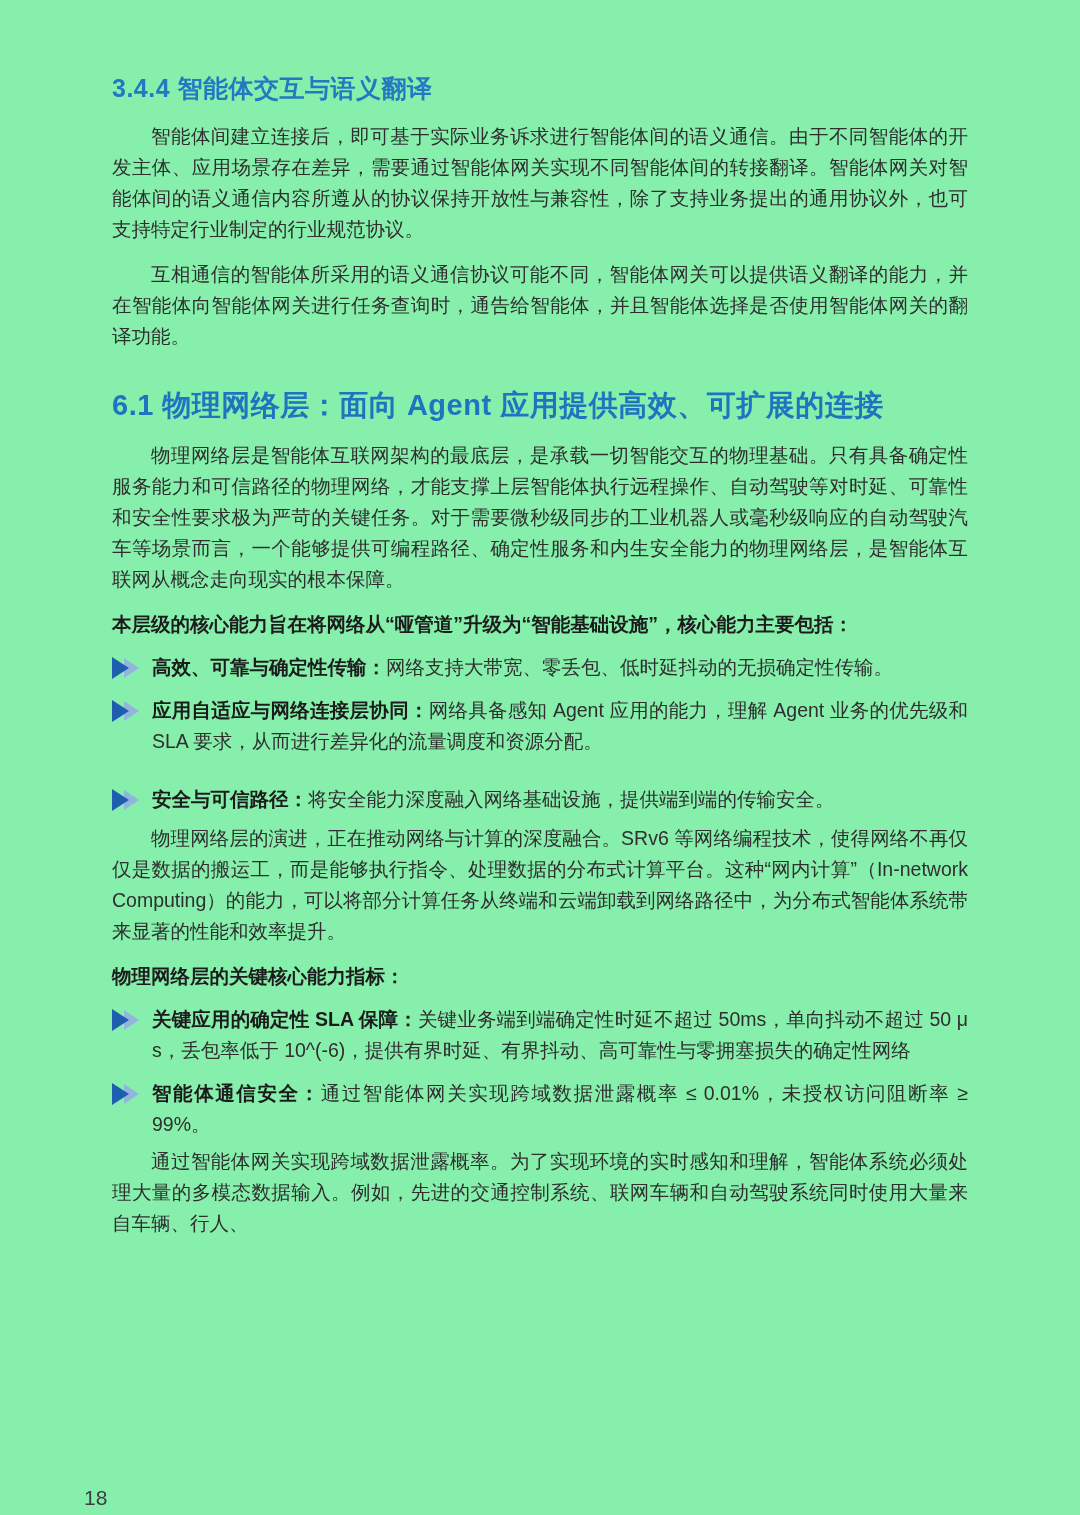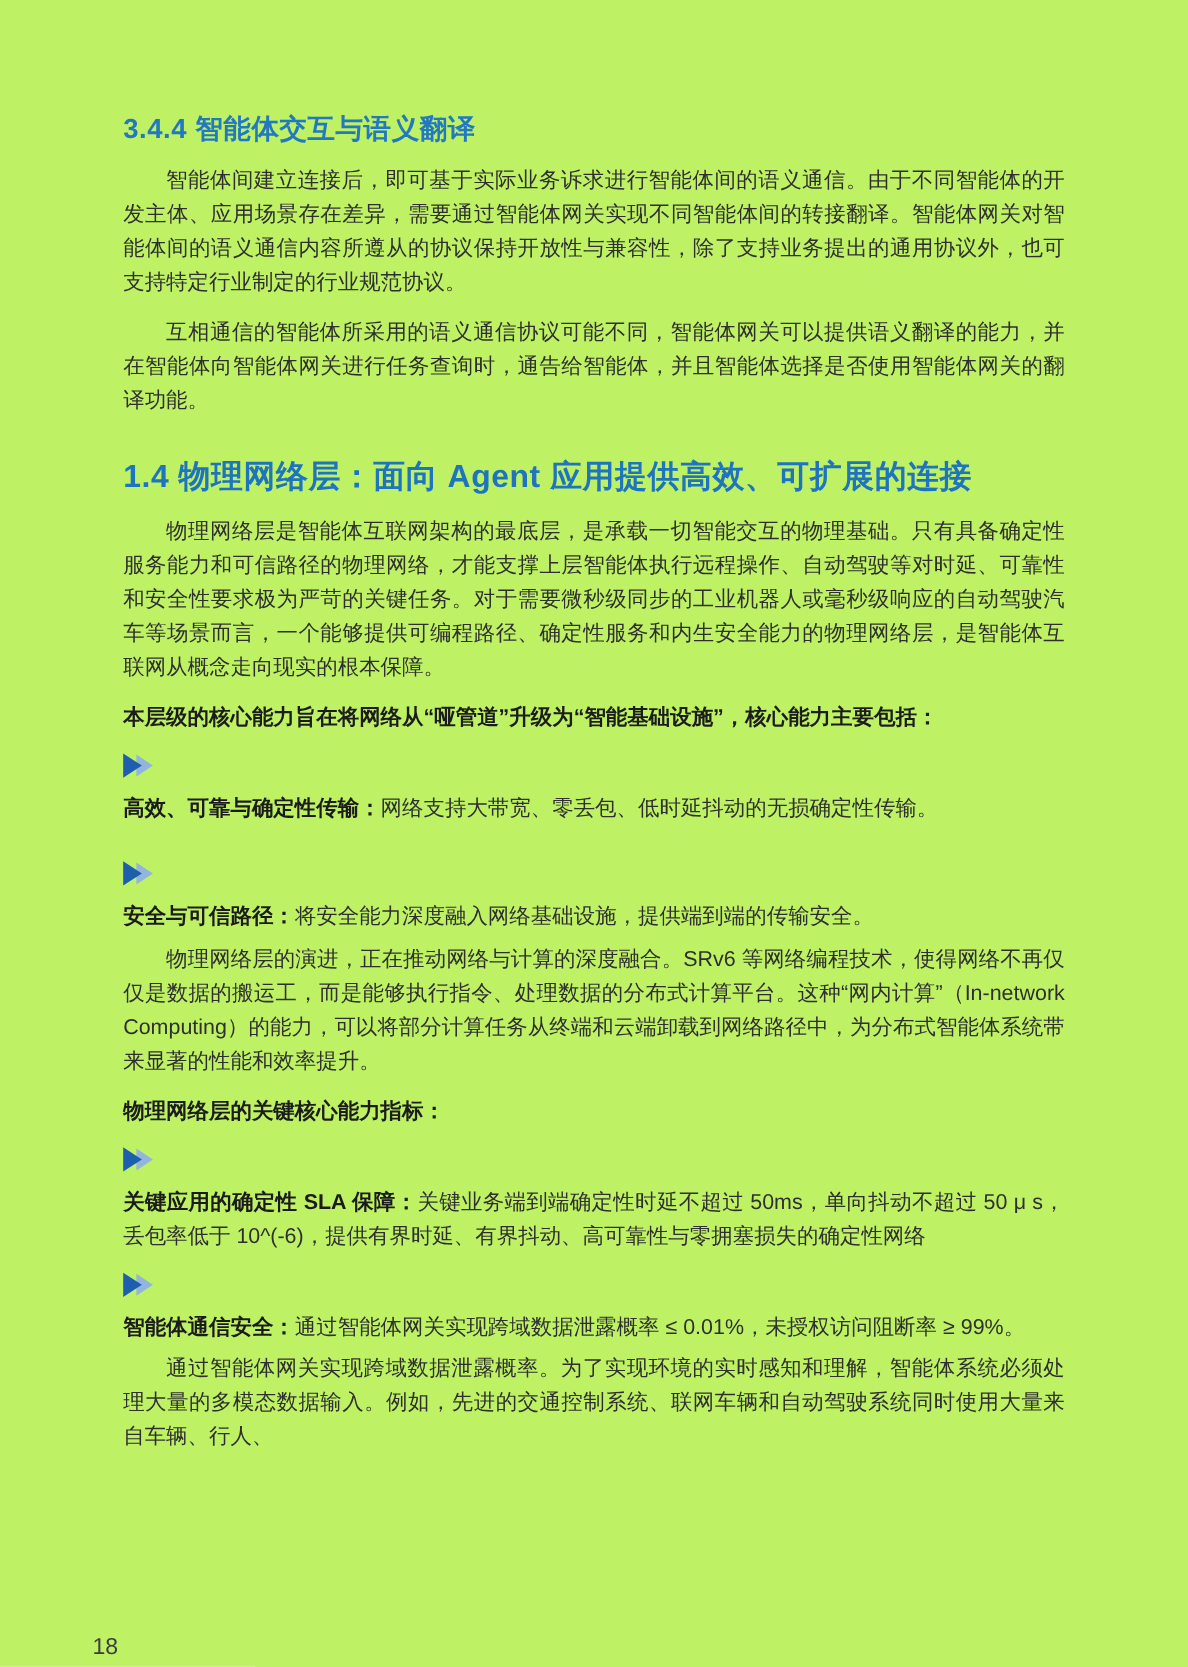--- a/index.html
+++ b/index.html
@@ -6,22 +6,22 @@
   body{
     width:1080px;height:1515px;
     background:#ffffff;
     font-family:"Liberation Sans","DejaVu Sans",sans-serif;
     color:#2f2f2f;
     position:relative;
     overflow:hidden;
   }
   .page{
     position:absolute;inset:0;
-    background:#bef264;
-    padding:100px 112px 0 112px;
+    background:#86efac;
+    padding:72px 112px 0 112px;
     box-sizing:border-box;
   }
   .h-sub{
     color:#2279c2;
     font-size:25px;
     font-weight:bold;
     margin:16px 0 16px 0;
     letter-spacing:0.5px;
   }
   .h-sub.first{margin-top:0;}
@@ -41,21 +41,20 @@
   }
   .indent{text-indent:2em;}
   p.lead{
     font-weight:bold;
     color:#1c1c1c;
     margin:0 0 12px 0;
   }
   .bullet{
     display:flex;
     margin:0 0 12px 0;
-    flex-direction:column;
   }
   .arrow-icon{
     width:40px;flex:0 0 40px;
     position:relative;height:31px;
     display:block;
   }
   .tri{
     position:absolute;width:0;height:0;
     border-style:solid;display:block;
   }
@@ -87,34 +86,41 @@
 <body>
 
 <div class="page">
 
   <h2 class="h-sub first">3.4.4 智能体交互与语义翻译</h2>
 
   <p class="body indent">智能体间建立连接后，即可基于实际业务诉求进行智能体间的语义通信。由于不同智能体的开发主体、应用场景存在差异，需要通过智能体网关实现不同智能体间的转接翻译。智能体网关对智能体间的语义通信内容所遵从的协议保持开放性与兼容性，除了支持业务提出的通用协议外，也可支持特定行业制定的行业规范协议。</p>
 
   <p class="body indent">互相通信的智能体所采用的语义通信协议可能不同，智能体网关可以提供语义翻译的能力，并在智能体向智能体网关进行任务查询时，通告给智能体，并且智能体选择是否使用智能体网关的翻译功能。</p>
 
-  <h1 class="h-main">1.4 物理网络层：面向 Agent 应用提供高效、可扩展的连接</h1>
+  <h1 class="h-main">6.1 物理网络层：面向 Agent 应用提供高效、可扩展的连接</h1>
 
   <p class="body indent">物理网络层是智能体互联网架构的最底层，是承载一切智能交互的物理基础。只有具备确定性服务能力和可信路径的物理网络，才能支撑上层智能体执行远程操作、自动驾驶等对时延、可靠性和安全性要求极为严苛的关键任务。对于需要微秒级同步的工业机器人或毫秒级响应的自动驾驶汽车等场景而言，一个能够提供可编程路径、确定性服务和内生安全能力的物理网络层，是智能体互联网从概念走向现实的根本保障。</p>
 
   <p class="body lead">本层级的核心能力旨在将网络从“哑管道”升级为“智能基础设施”，核心能力主要包括：</p>
 
   <div class="bullet">
     <span class="arrow-icon">
         <i class="tri light"></i>
         <i class="tri dark"></i>
       </span>
     <span class="bullet-text"><b>高效、可靠与确定性传输：</b><span>网络支持大带宽、零丢包、低时延抖动的无损确定性传输。</span></span>
   </div>
 
+  <div class="bullet">
+    <span class="arrow-icon">
+        <i class="tri light"></i>
+        <i class="tri dark"></i>
+      </span>
+    <span class="bullet-text"><b>应用自适应与网络连接层协同：</b><span>网络具备感知 Agent 应用的能力，理解 Agent 业务的优先级和 SLA 要求，从而进行差异化的流量调度和资源分配。</span></span>
+  </div>
 
   <div class="bullet" style="margin-bottom:8px;margin-top:27px;">
     <span class="arrow-icon">
         <i class="tri light"></i>
         <i class="tri dark"></i>
       </span>
     <span class="bullet-text"><b>安全与可信路径：</b><span>将安全能力深度融入网络基础设施，提供端到端的传输安全。</span></span>
   </div>
 
   <p class="body indent">物理网络层的演进，正在推动网络与计算的深度融合。SRv6 等网络编程技术，使得网络不再仅仅是数据的搬运工，而是能够执行指令、处理数据的分布式计算平台。这种“网内计算”（In-network Computing）的能力，可以将部分计算任务从终端和云端卸载到网络路径中，为分布式智能体系统带来显著的性能和效率提升。</p>

